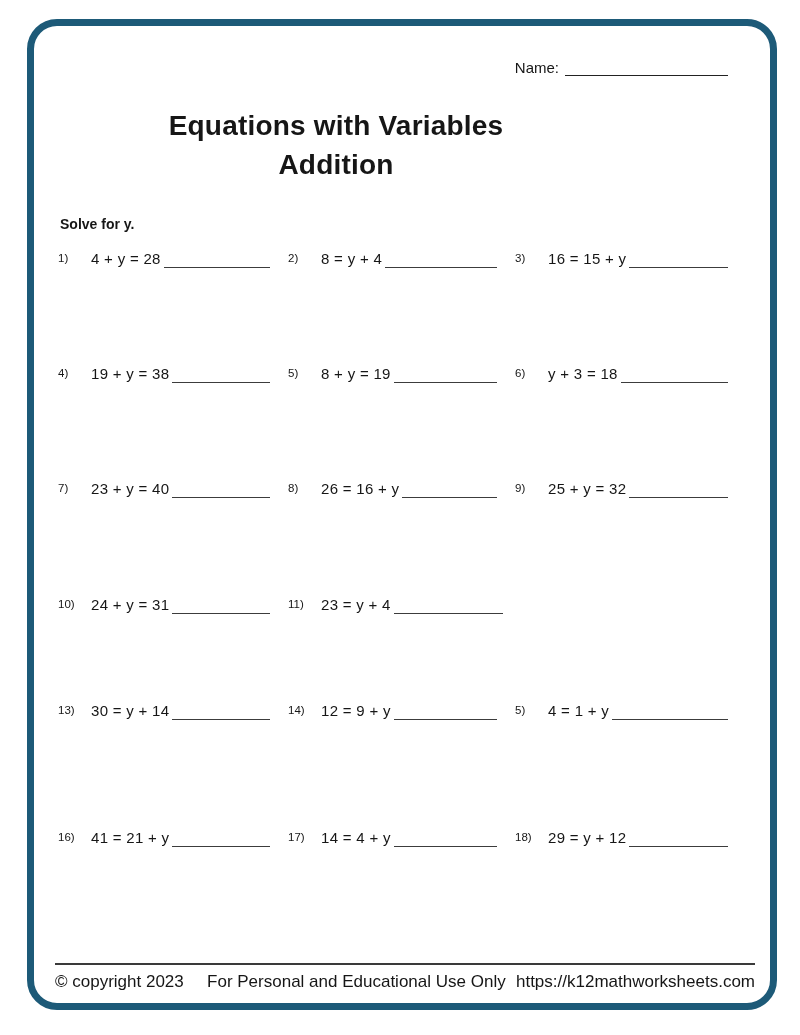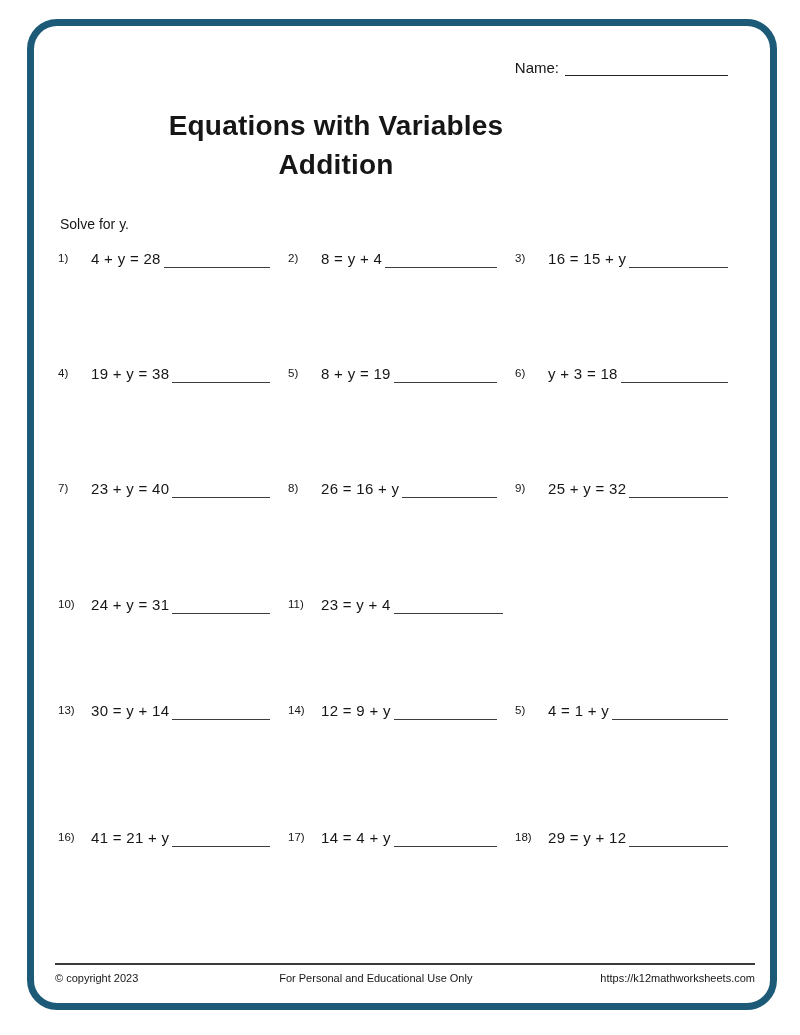--- a/index.html
+++ b/index.html
@@ -18,21 +18,21 @@
   }
   .name-line{
     display:inline-block;width:163px;border-bottom:1.6px solid #222;
     height:16px;margin-left:6px;vertical-align:-3px;
   }
   .title{
     position:absolute;top:106px;left:0;width:672px;text-align:center;
     font-size:28px;font-weight:bold;line-height:39px;letter-spacing:0.2px;
   }
   .instruction{
-    position:absolute;top:216px;left:60px;font-size:14px;
+    position:absolute;top:216px;left:60px;font-size:14px;font-weight:bold;
   }
   .problems{
     position:absolute;top:0;left:58px;width:682px;height:900px;
   }
   .prow{
     position:absolute;left:0;width:682px;
     display:grid;grid-template-columns:230px 227px 225px;
   }
   .cell{
     display:flex;align-items:baseline;box-sizing:border-box;
@@ -47,21 +47,21 @@
     font-size:15px;flex:0 0 auto;white-space:nowrap;letter-spacing:0.3px;
   }
   .pline{
     flex:1 1 auto;border-bottom:1.8px solid #3c3c3c;height:1px;
     margin-left:3px;transform:translateY(4px);
   }
   .footer{
     position:absolute;left:55px;top:963px;width:700px;
     border-top:2px solid #3a3a3a;padding-top:7px;
     display:flex;justify-content:space-between;align-items:baseline;
-    font-size:11px;
+    font-size:17px;
   }
   .footer .mid{flex:1;text-align:center;margin-left:13px;}
   .footer .left,.footer .right{white-space:nowrap;}
 </style>
 </head>
 <body>
 
 <div class="page-border"></div>
 
 <div class="name-row">

